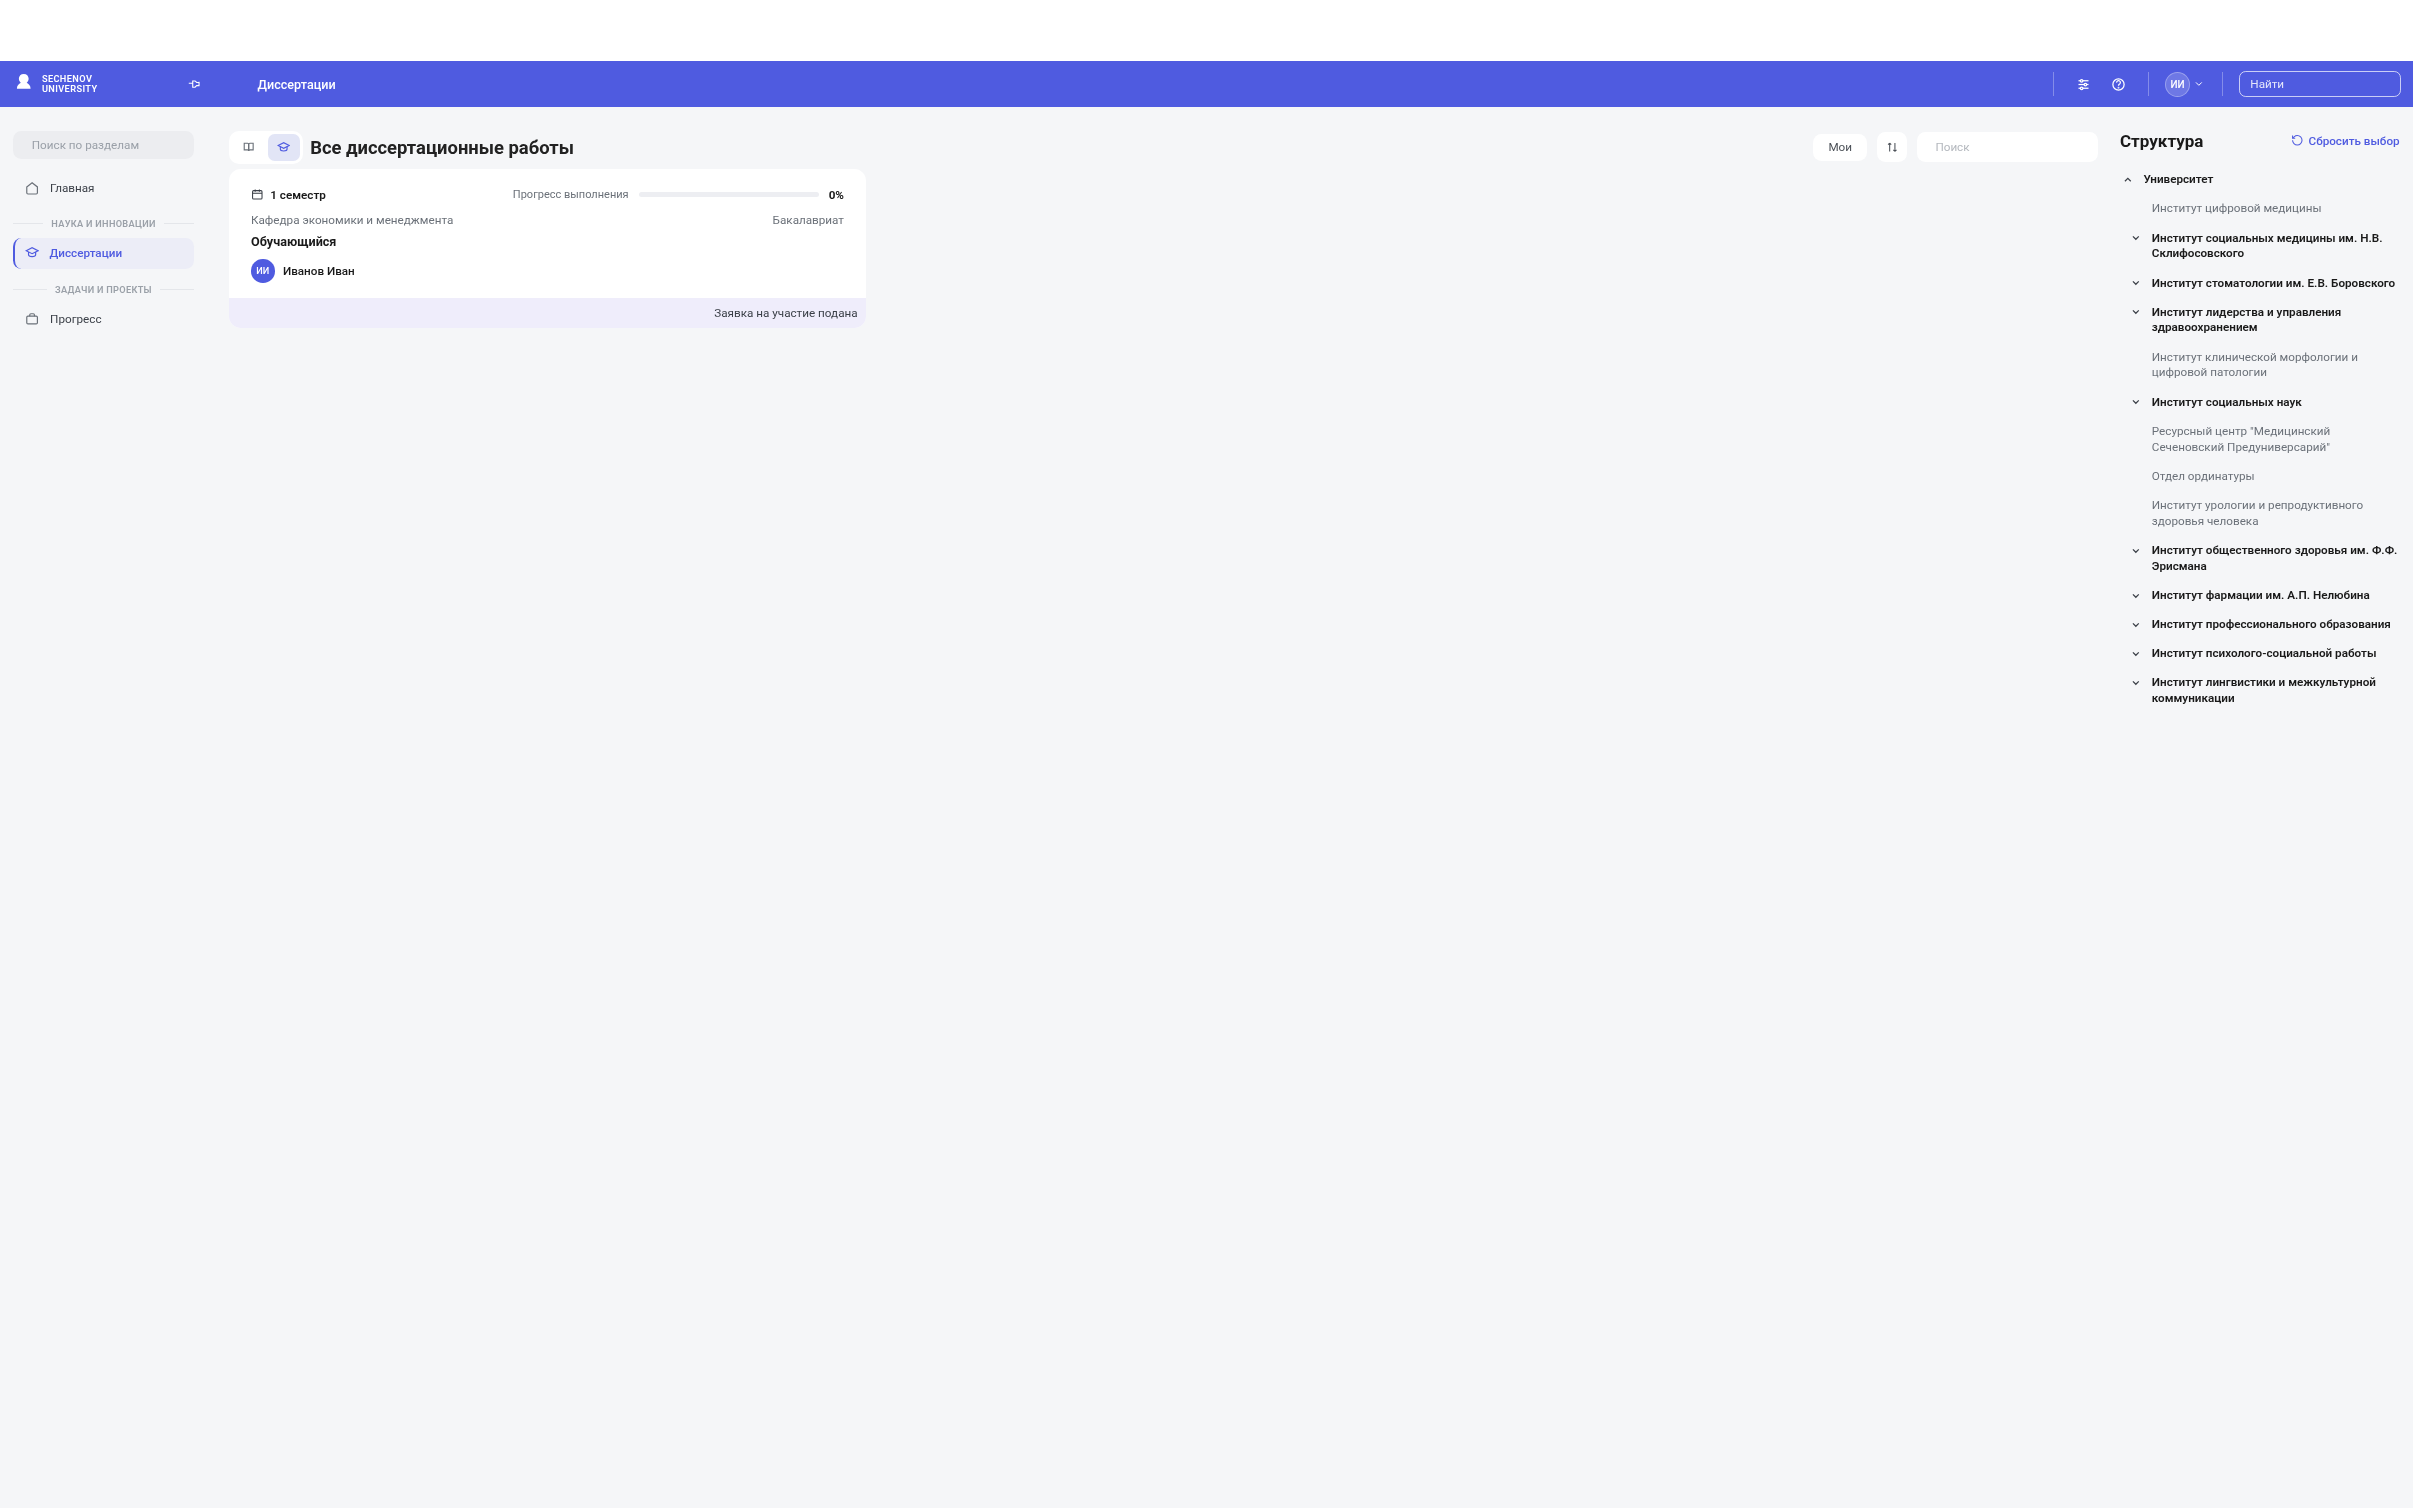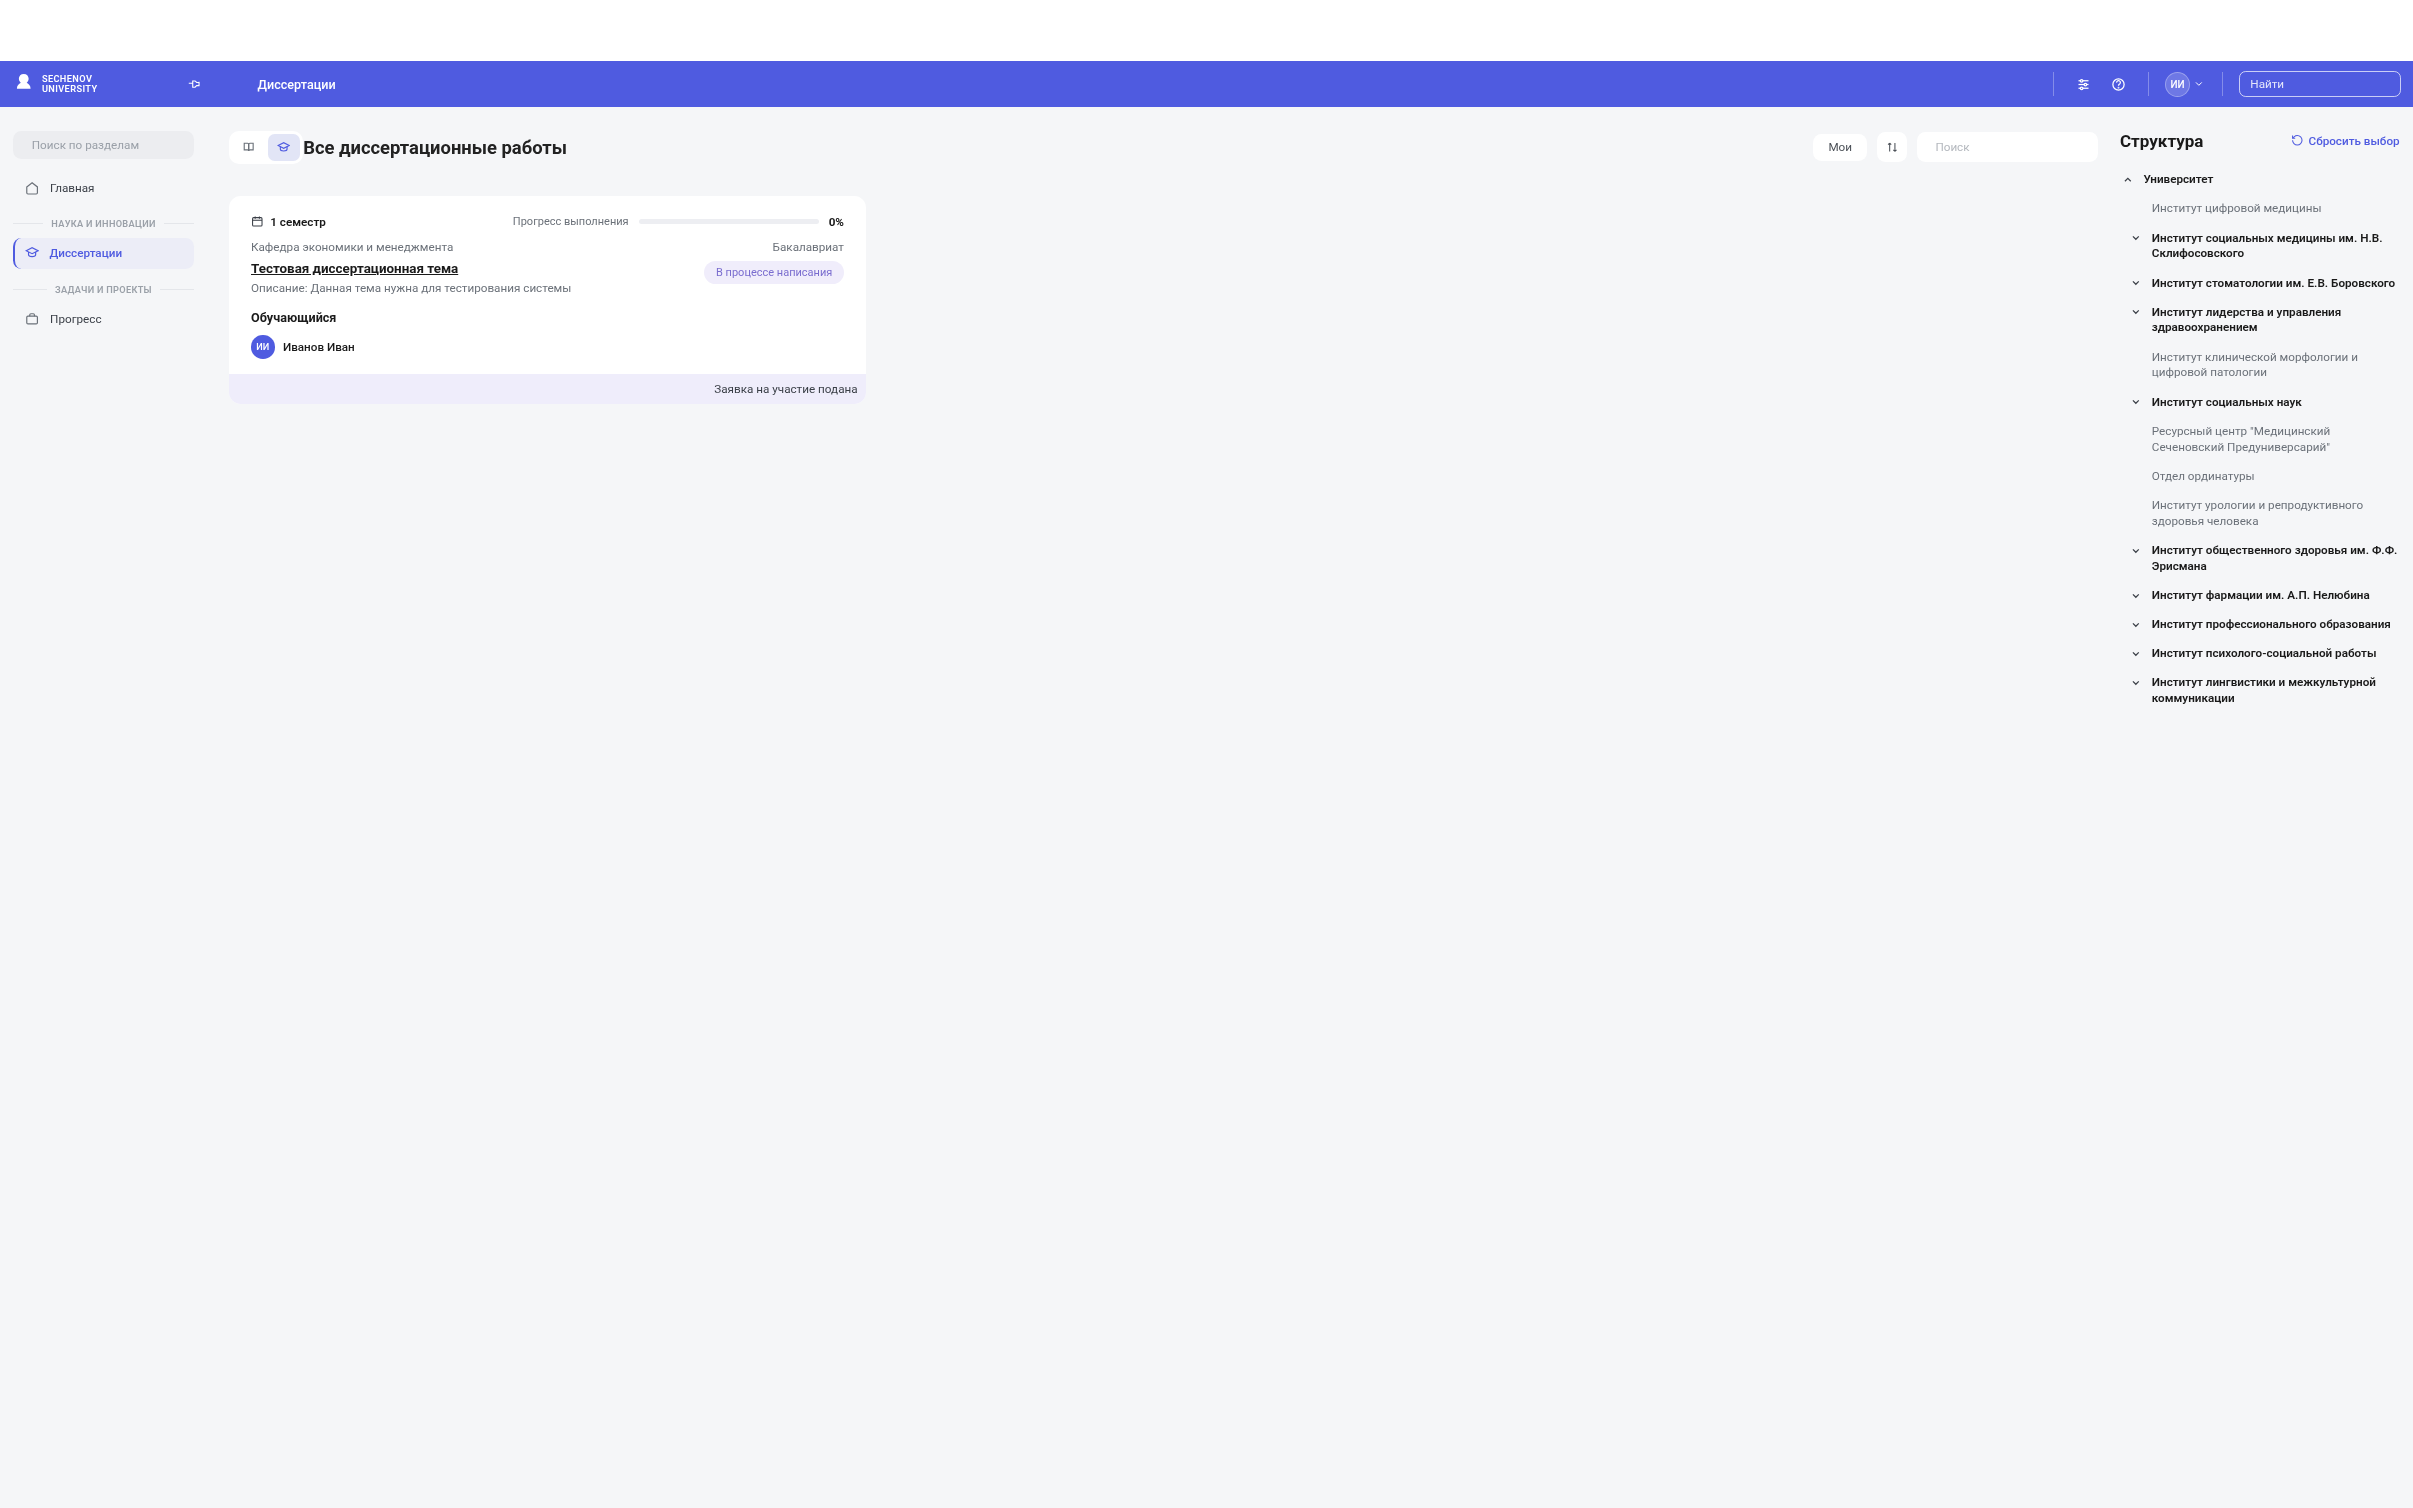--- a/index.html
+++ b/index.html
@@ -22,21 +22,21 @@
 .sidebar { width: 207px; padding: 23.5px 13.4px; overflow-y: auto; }
 .side-search { display: flex; align-items: center; background: #ecedf0; border-radius: 8.4px; padding: 0 11.7px; height: 28.5px; margin-bottom: 13.4px; }
 .side-search input { background: none; border: none; outline: none; flex: 1; font-size: 11.7px; color: #555; }
 .side-search input::placeholder { color: #9aa0a8; }
 .side-section-label { display: flex; align-items: center; gap: 8.4px; font-size: 9.2px; font-weight: 600; letter-spacing: 0.3px; color: #9aa0a8; text-transform: uppercase; margin: 15px 0 8.4px; }
 .side-section-label .line { flex: 1; height: 0.8px; background: #e4e6ea; }
 .side-item { display: flex; align-items: center; gap: 10px; padding: 8.4px 11.7px; border-radius: 8.4px; font-size: 11.7px; cursor: pointer; color: #3a3f47; }
 .side-item.active { background: #ecedf7; color: #4f5be0; font-weight: 500; border-left: 2.5px solid #4f5be0; padding-left: 9.2px; }
 .side-item .icon { width: 15px; display: flex; align-items: center; justify-content: center; }
 .main { flex: 1; padding: 23.5px 22px; overflow-y: auto; }
-.main-header { display: flex; align-items: center; gap: 0; margin-bottom: 32px; }
+.main-header { display: flex; align-items: center; gap: 7px; margin-bottom: 5px; }
 .toggle-group { display: flex; background: #fff; border-radius: 10px; padding: 3.4px; gap: 3.4px; }
 .toggle-btn { width: 32px; height: 27px; display: flex; align-items: center; justify-content: center; border-radius: 6.7px; cursor: pointer; }
 .toggle-btn.active { background: #e2e5f6; }
 .page-title { font-size: 18.4px; font-weight: 700; color: #222; }
 .main-header-right { margin-left: auto; display: flex; align-items: center; gap: 10px; }
 .my-btn { background: #fff; border: none; padding: 6.7px 15px; border-radius: 8.4px; font-size: 11.7px; color: #4b5057; cursor: pointer; }
 .sort-btn { background: #fff; border: none; width: 30px; height: 30px; border-radius: 8.4px; display: flex; align-items: center; justify-content: center; cursor: pointer; }
 .main-search { display: flex; align-items: center; background: #fff; border-radius: 8.4px; padding: 0 11.7px; height: 30px; width: 181px; }
 .main-search input { background: none; border: none; outline: none; flex: 1; font-size: 11.7px; }
 .main-search input::placeholder { color: #b4b8be; }
@@ -225,27 +225,20 @@
           <div class="progress-wrap">
             <span class="progress-label">Прогресс выполнения</span>
             <div class="progress-bar"></div>
             <span class="progress-val">0%</span>
           </div>
         </div>
         <div class="card-row2">
           <span>Кафедра экономики и менеджмента</span>
           <span>Бакалавриат</span>
         </div>
-        <div style="display:flex;justify-content:space-between;align-items:flex-start">
-          <div>
-            <div class="thesis-title">Тестовая диссертационная тема</div>
-            <div class="thesis-desc">Описание: Данная тема нужна для тестирования системы</div>
-          </div>
-          <span class="status-badge">В процессе написания</span>
-        </div>
         <div class="people-row">
           <div class="people-block" style="max-width:40%">
             <div class="people-head">
               <div class="people-title">Обучающийся</div>
             </div>
             <div class="person">
               <div class="person-avatar">ИИ</div>
               <div>
                 <div class="person-name">Иванов Иван</div>
               </div>

